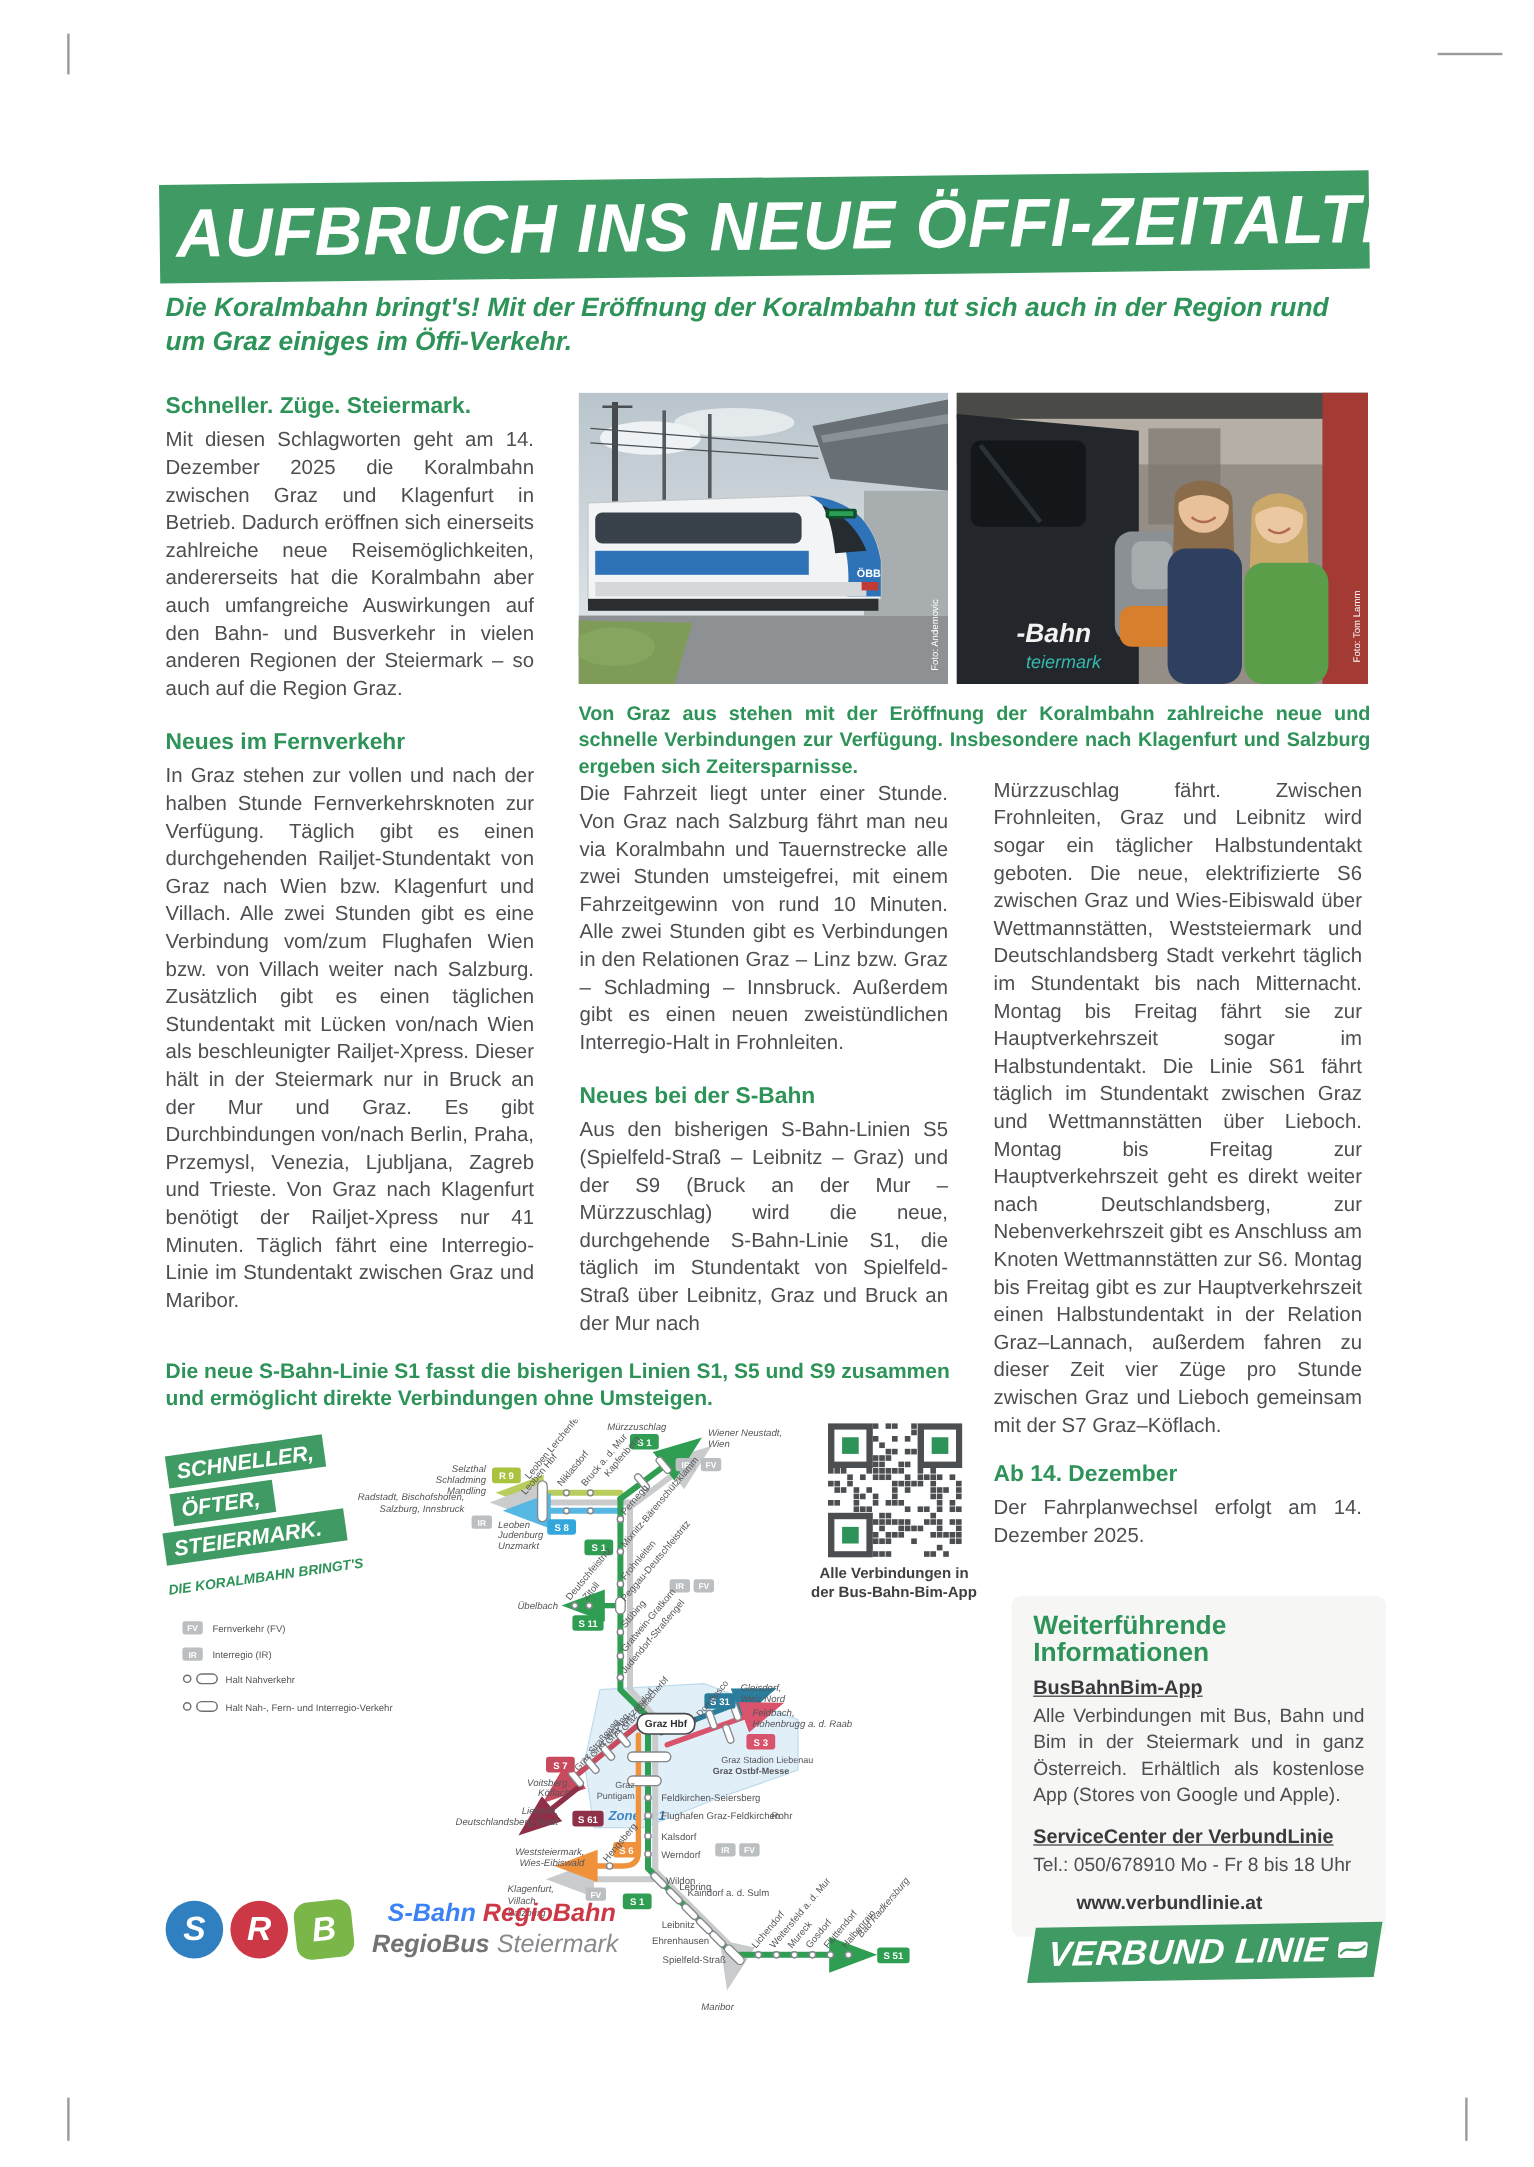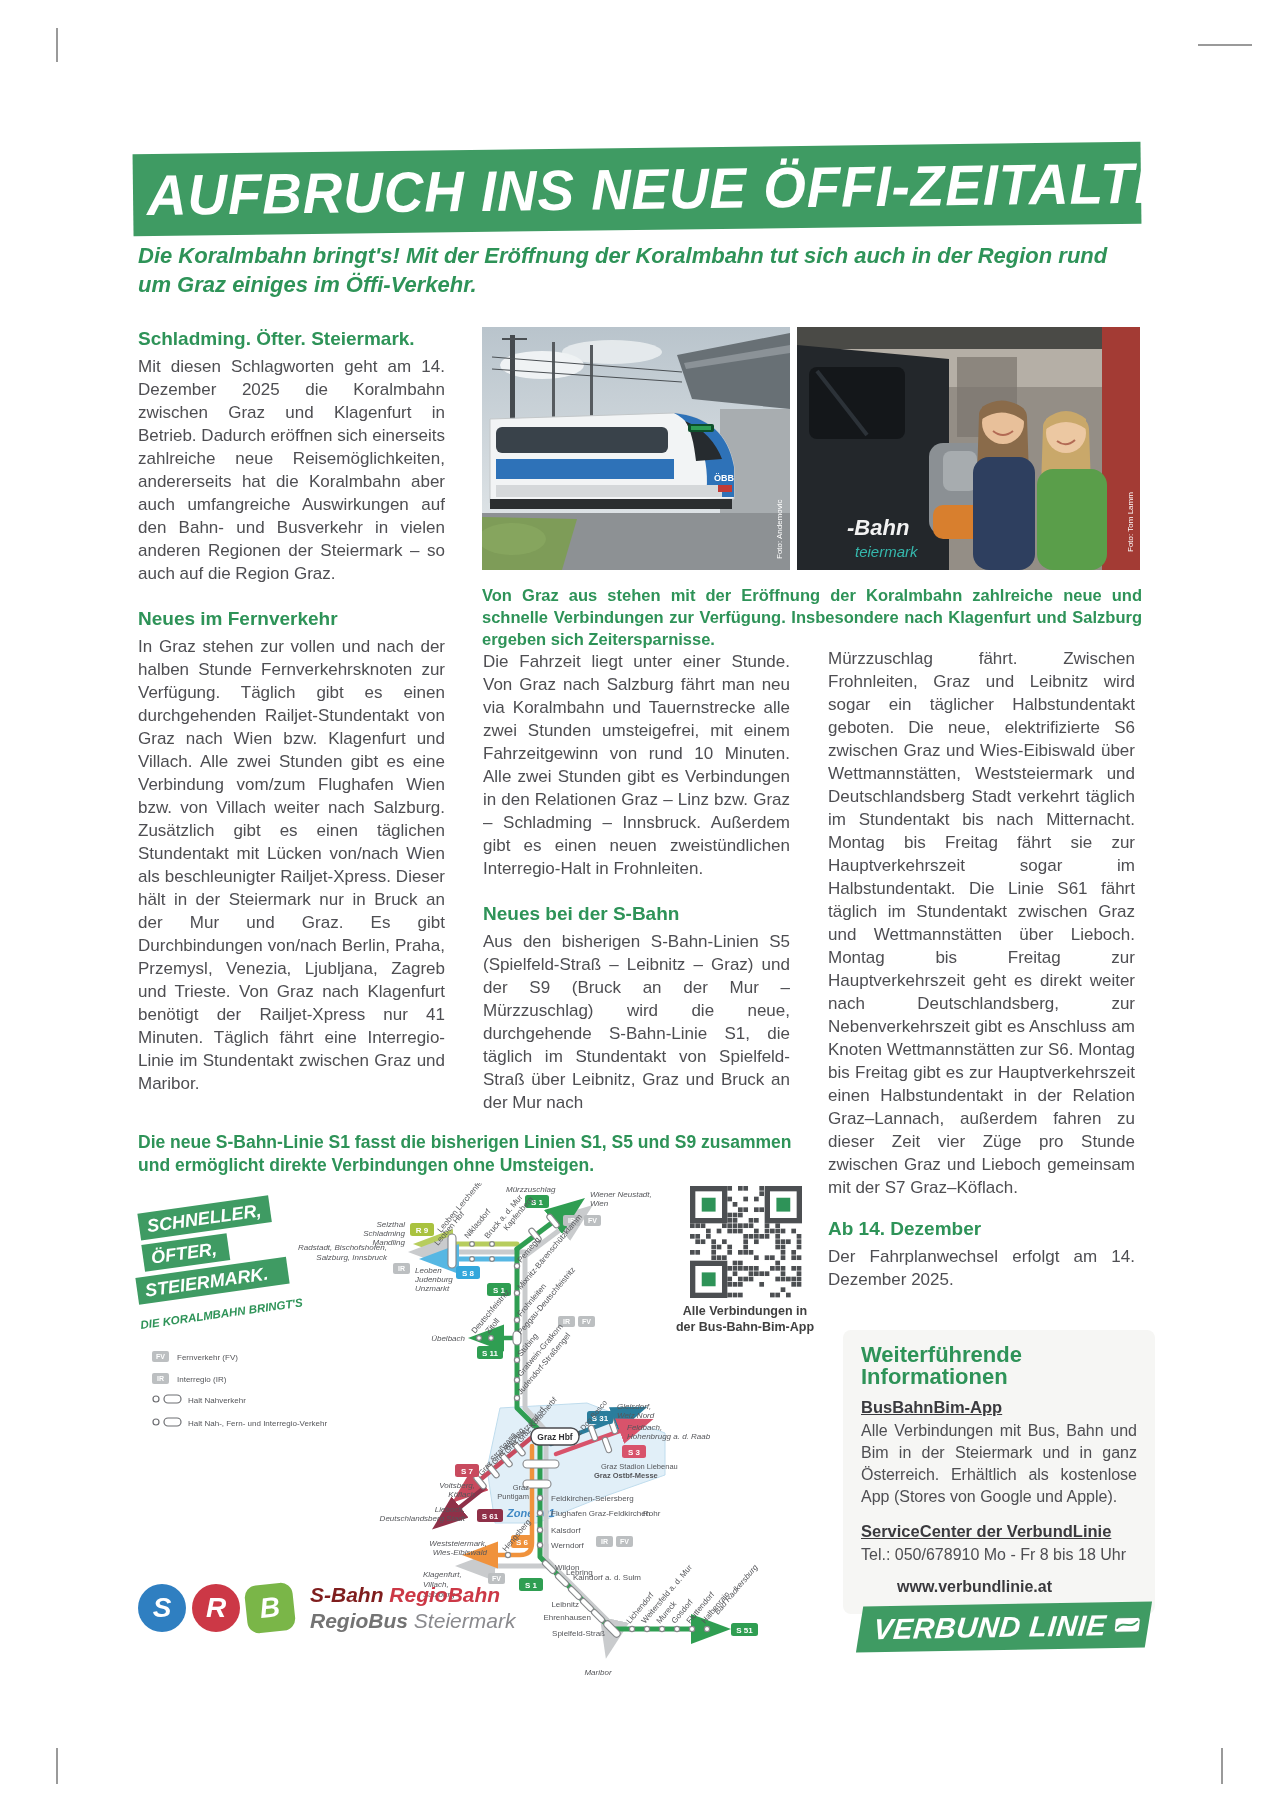--- a/index.html
+++ b/index.html
@@ -64,21 +64,21 @@
   <div class="crop" style="left:1198px;top:44px;width:54px;height:2px;"></div>
   <div class="crop" style="left:56px;top:1748px;width:2px;height:36px;"></div>
   <div class="crop" style="left:1221px;top:1748px;width:2px;height:36px;"></div>
 
   <div class="banner">
     <h1>AUFBRUCH INS NEUE ÖFFI-ZEITALTER</h1>
   </div>
   <div class="subtitle">Die Koralmbahn bringt's! Mit der Eröffnung der Koralmbahn tut sich auch in der Region rund um Graz einiges im Öffi-Verkehr.</div>
 
   <div class="col" style="left:138px;top:327px;">
-    <h2>Schladming. Öfter. Steiermark.</h2>
+    <h2>Schneller. Züge. Steiermark.</h2>
     <p>Mit diesen Schlagworten geht am 14. Dezember 2025 die Koralmbahn zwischen Graz und Klagenfurt in Betrieb. Dadurch eröffnen sich einerseits zahlreiche neue Reisemöglichkeiten, andererseits hat die Koralmbahn aber auch umfangreiche Auswirkungen auf den Bahn- und Busverkehr in vielen anderen Regionen der Steiermark – so auch auf die Region Graz.</p>
     <div class="gap"></div>
     <h2>Neues im Fernverkehr</h2>
     <p>In Graz stehen zur vollen und nach der halben Stunde Fernverkehrsknoten zur Verfügung. Täglich gibt es einen durchgehenden Railjet-Stundentakt von Graz nach Wien bzw. Klagenfurt und Villach. Alle zwei Stunden gibt es eine Verbindung vom/zum Flughafen Wien bzw. von Villach weiter nach Salzburg. Zusätzlich gibt es einen täglichen Stundentakt mit Lücken von/nach Wien als beschleunigter Railjet-Xpress. Dieser hält in der Steiermark nur in Bruck an der Mur und Graz. Es gibt Durchbindungen von/nach Berlin, Praha, Przemysl, Venezia, Ljubljana, Zagreb und Trieste. Von Graz nach Klagenfurt benötigt der Railjet-Xpress nur 41 Minuten. Täglich fährt eine Interregio-Linie im Stundentakt zwischen Graz und Maribor.</p>
   </div>
 
   <div class="ph" style="left:797px;top:327px;width:343px;height:243px;">
     <svg width="343" height="243" viewBox="0 0 343 243">
       <rect width="343" height="243" fill="#948e86"></rect>
       <rect x="0" y="0" width="343" height="60" fill="#b5afa6"></rect>
@@ -627,21 +627,21 @@
     <div class="ficon" style="background:#2f7fc1;">
         <span>S</span>
       </div>
     <div class="ficon" style="background:#cc3846;">
         <span>R</span>
       </div>
     <div class="ficon" style="background:#7ab648;border-radius:12px;transform:rotate(-6deg);">
         <span>B</span>
       </div>
     <div class="ftext">
-      <div><span style="color:#7f1d1d;">S-Bahn</span> <span style="color:#cc3846;">RegioBahn</span></div>
+      <div><span style="color:#3b82f6;margin-left:13px;">S-Bahn</span> <span style="color:#cc3846;">RegioBahn</span></div>
       <div><span style="color:#737373;">RegioBus</span> <span style="color:#8a8a8e;font-weight:normal;">Steiermark</span></div>
     </div>
   </div>
 
   <div class="vlogo">
     <span>VERBUND LINIE</span>
     <svg width="54" height="32" viewBox="0 0 54 32" style="margin-left:8px;transform:skewX(4deg);">
       <rect x="1" y="1" width="52" height="30" rx="6" fill="#ffffff" stroke="#2e7d4f" stroke-width="1.5"></rect>
       <path d="M7,22 C17,6 35,26 47,10" stroke="#3f9b63" stroke-width="4" fill="none" stroke-linecap="round"></path>
     </svg>

